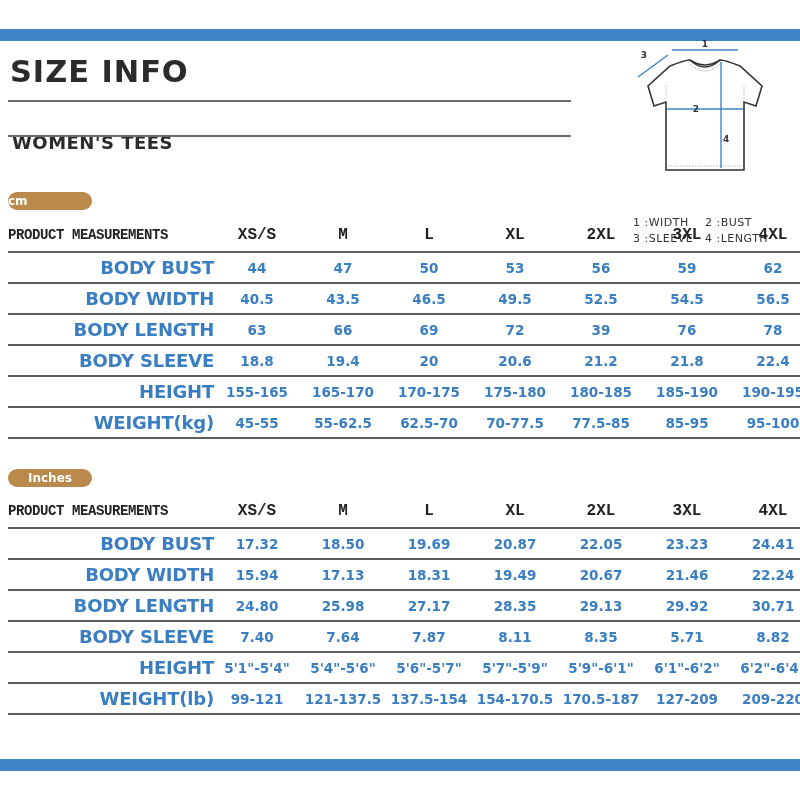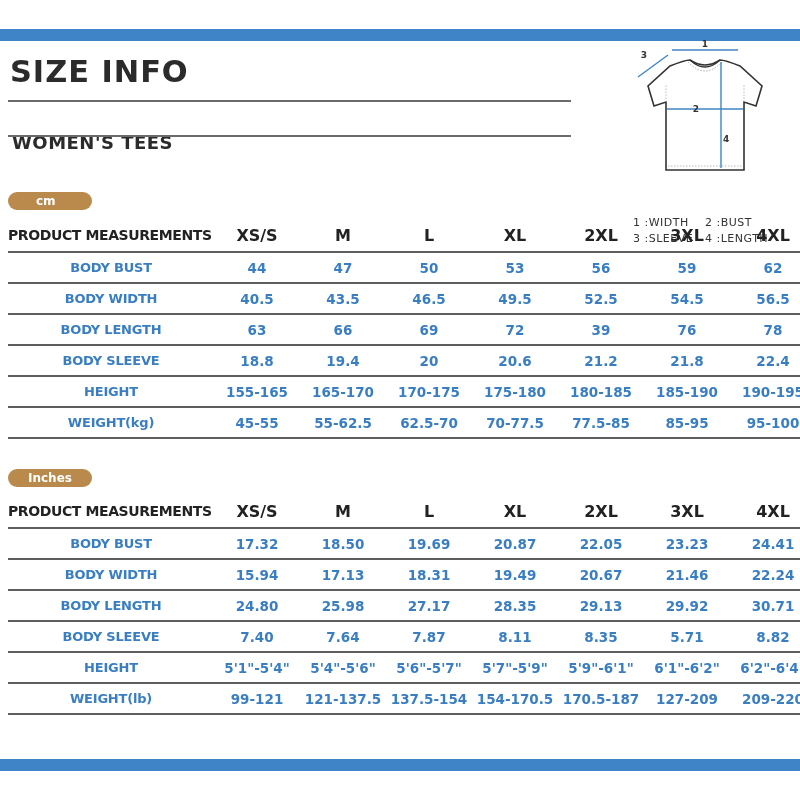--- a/index.html
+++ b/index.html
@@ -7,28 +7,28 @@
   body { position:relative; font-family:"Liberation Sans", "DejaVu Sans", sans-serif; }
   .bar { position:absolute; left:0; width:800px; height:12px; background:#3f84c6; }
   .bar.top { top:29px; }
   .bar.bottom { top:759px; }
   .title { position:absolute; left:10px; top:53px; font-size:31px; font-weight:900; color:#2b2b2b; letter-spacing:1px; transform:scaleX(0.98); transform-origin:left; font-family:"DejaVu Sans", sans-serif; }
   .hr { position:absolute; left:8px; width:563px; height:2px; background:#6b6b6b; }
   .subtitle { position:absolute; left:12px; top:108px; font-size:18px; font-weight:900; color:#2b2b2b; letter-spacing:0.5px; font-family:"DejaVu Sans", sans-serif;margin-top:24px; }
   .diagram { position:absolute; left:630px; top:38px; width:150px; height:140px; }
   .legend { position:absolute; left:633px; top:179px; font-size:11px; color:#333; font-family:"DejaVu Sans", sans-serif; letter-spacing:0.5px; line-height:16px;margin-top:36px; }
   .legend .row span { display:inline-block; width:68px; }
-  .pill { position:absolute; left:8px; width:84px; height:18px; border-radius:9px; background:#b98a4c; color:#fff; font-weight:bold; font-size:12px; line-height:18px; padding-left:28px; font-family:"DejaVu Sans", sans-serif; }
+  .pill { position:absolute; left:8px; width:84px; height:18px; border-radius:9px; background:#b98a4c; color:#fff; font-weight:bold; font-size:12px; line-height:18px; font-family:"DejaVu Sans", sans-serif; }
   .pill.inches { padding-left:20px; }
   table.sizes { position:absolute; left:8px; width:792px; border-collapse:collapse; table-layout:fixed; font-family:"DejaVu Sans", sans-serif; }
   table.sizes td, table.sizes th { padding:0; text-align:center; white-space:nowrap; border-bottom:2px solid #5e5e5e; }
-  table.sizes th { color:#222; font-weight:900; font-size:16px; height:33px; }
+  table.sizes th { color:#222; font-weight:900; font-size:16px; height:33px;font-family:Liberation Mono, monospace; }
   table.sizes th.lbl { text-align:left; font-size:14px; letter-spacing:-0.4px; }
   table.sizes td { color:#3a7ec2; font-weight:bold; font-size:13.5px; height:31px; }
-  table.sizes td.lbl { text-align:center; font-size:13px; font-weight:900; letter-spacing:-0.2px; }
+  table.sizes td.lbl { text-align:right; font-size:18px; font-weight:900; letter-spacing:-0.2px; }
   col.c-lbl { width:206px; }
   col.c-sz { width:86px; }
 </style>
 </head>
 <body>
 
 <div class="bar top"></div>
 
 <div class="title">SIZE INFO</div>
 <div class="hr" style="top:100px"></div>

